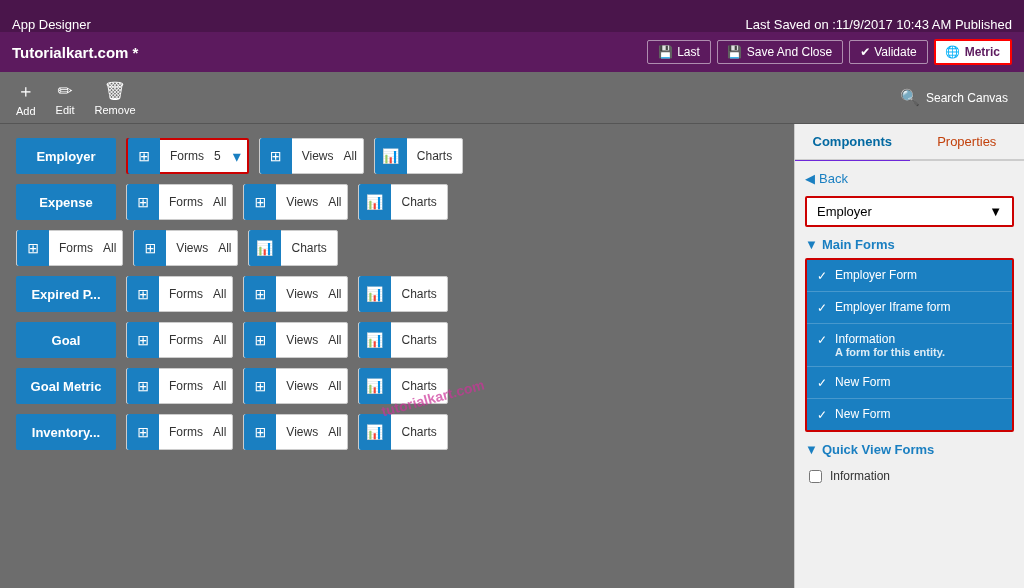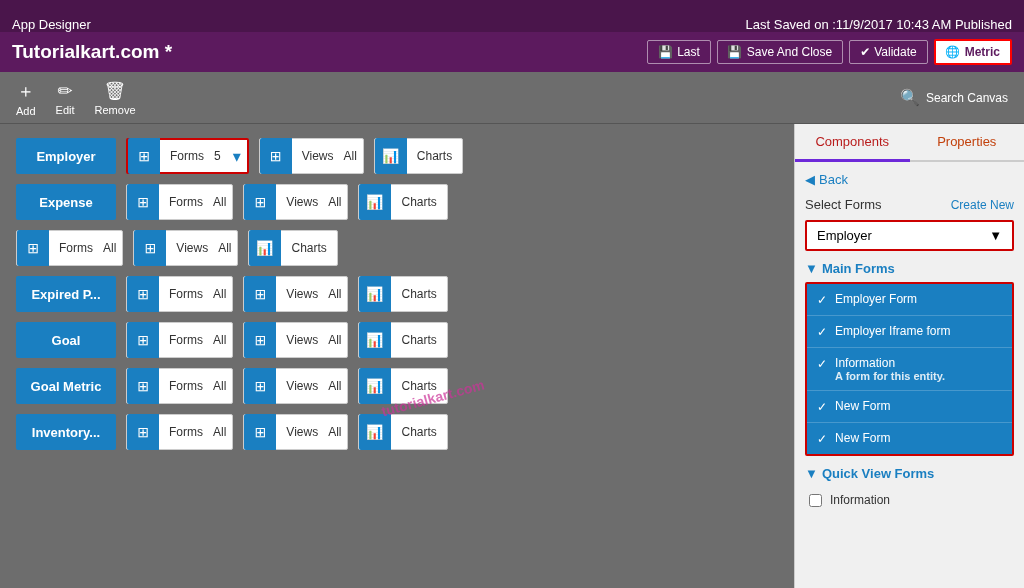--- a/index.html
+++ b/index.html
@@ -19,21 +19,21 @@
     
     #titlebar {
       background: #5c1a5e;
       color: #fff;
       display: flex;
       align-items: center;
       justify-content: space-between;
       padding: 0 12px;
       height: 40px;
     }
-    #app-name { font-size: 19px; font-weight: 600; }
+    #app-name { font-size: 15px; font-weight: 600; }
     #titlebar-actions { display: flex; gap: 6px; align-items: center; }
     .title-btn {
       background: transparent;
       border: 1px solid rgba(255,255,255,0.5);
       color: #fff;
       padding: 4px 10px;
       cursor: pointer;
       font-size: 12px;
       display: flex; align-items: center; gap: 4px;
       border-radius: 2px;
@@ -156,23 +156,23 @@
     }
     .panel-tab {
       flex: 1;
       text-align: center;
       padding: 10px 0;
       font-size: 13px;
       cursor: pointer;
       color: #c2410c;
     }
     .panel-tab.active {
-      border-bottom: 3px solid #6d28d9;
-      color: #b91c1c;
-      font-weight: 400;
+      border-bottom: 1px solid #6d28d9;
+      color: #0369a1;
+      font-weight: 700;
       margin-bottom: -2px;
     }
 
     #panel-body { padding: 10px; flex: 1; }
 
     .back-link {
       color: #1a7fc1;
       cursor: pointer;
       display: flex; align-items: center; gap: 4px;
       font-size: 13px;
@@ -437,24 +437,20 @@
   <div id="right-panel">
     <div id="panel-tabs">
       <div class="panel-tab active">Components</div>
       <div class="panel-tab">Properties</div>
     </div>
     <div id="panel-body">
       <div class="back-link">
         <span>◀</span>
         <span>Back</span>
       </div>
-      <div class="select-forms-row">
-        <span class="select-forms-label">Select Forms</span>
-        <span class="create-new-link">Create New</span>
-      </div>
       <div class="dropdown-select">
         <span>Employer</span>
         <span>▼</span>
       </div>
       <div class="section-header">
         <span>▼</span>
         <span>Main Forms</span>
       </div>
       <div class="forms-list" id="forms-list-container">
           <div class="form-item">

